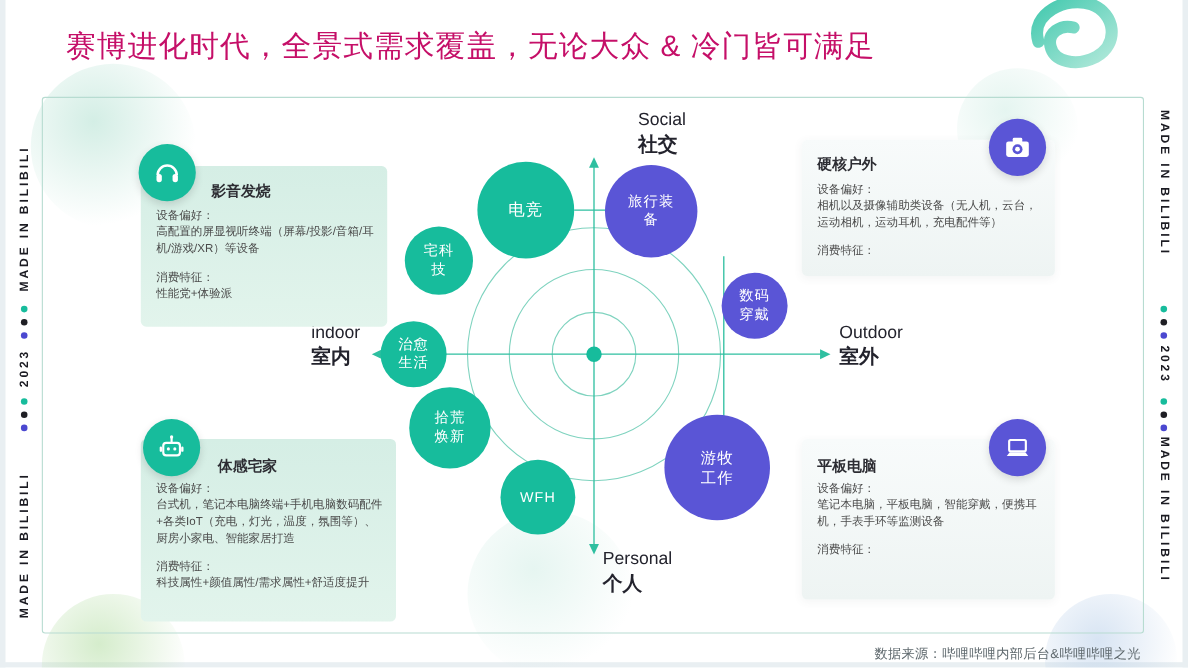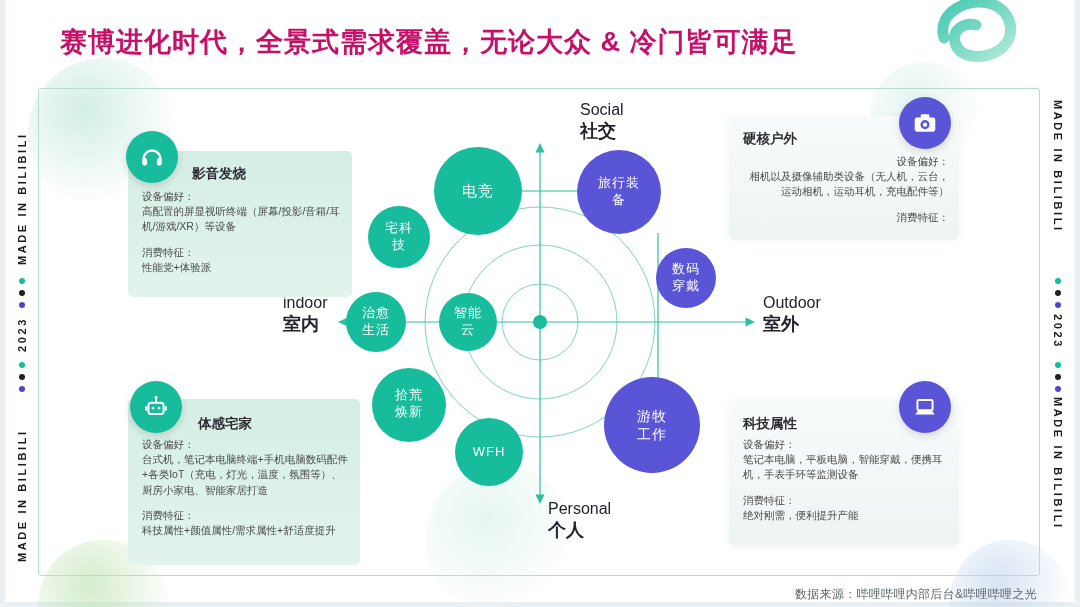--- a/index.html
+++ b/index.html
@@ -25,21 +25,21 @@
              background:radial-gradient(circle at 40% 35%, rgba(200,234,224,.45), rgba(200,234,224,0) 72%); }
   .blob.b4 { left:950px; top:540px; width:120px; height:120px;
              background:radial-gradient(circle at 40% 35%, rgba(183,206,233,.55), rgba(183,206,233,0) 72%); }
   .blob.b5 { left:870px; top:62px;  width:110px; height:110px;
              background:radial-gradient(circle at 40% 35%, rgba(190,230,218,.4), rgba(190,230,218,0) 72%); }
   .swirl { position:absolute; left:928px; top:-4px; z-index:0; }
 
   
   .page-title {
     position:absolute; left:60px; top:24px; z-index:5;
-    font-size:27px; font-weight:700; letter-spacing:1px; color:#c50f68;
+    font-size:27px; font-weight:400; letter-spacing:1px; color:#c50f68;
   }
 
   
   .vtext {
     position:absolute; z-index:5; height:14px; overflow:visible;
     font-size:11px; font-weight:700; letter-spacing:2.6px; color:#1b1b22;
     white-space:nowrap; transform-origin:0 0;
   }
   .vtext.ccw { transform:rotate(-90deg); }
   .vtext.cw  { transform:rotate(90deg); }
@@ -179,26 +179,24 @@
   <div class="axis-label outdoor">
     <div class="en">Outdoor</div>
     <div class="zh">室外</div>
   </div>
 
   <div class="bubble green" style="left:434px; top:147px; width:88px; height:88px; font-size:15px;">电竞</div>
   <div class="bubble green" style="left:368px; top:206px; width:62px; height:62px;">宅科
 技</div>
   <div class="bubble green" style="left:346px; top:292px; width:60px; height:60px;">治愈
 生活</div>
-  <div class="bubble green" style="left:439px; top:293px; width:58px; height:58px;">智能
-云</div>
-  <div class="bubble green" style="left:372px; top:368px; width:74px; height:74px;font-family:Liberation Mono, monospace;">拾荒
+  <div class="bubble green" style="left:372px; top:352px; width:74px; height:74px;">拾荒
 焕新</div>
   <div class="bubble green" style="left:455px; top:418px; width:68px; height:68px;">WFH</div>
-  <div class="bubble purple" style="left:577px; top:150px; width:84px; height:84px;">旅行装
+  <div class="bubble purple" style="left:550px; top:150px; width:84px; height:84px;">旅行装
 备</div>
   <div class="bubble purple" style="left:604px; top:377px; width:96px; height:96px; font-size:14px;">游牧
 工作</div>
   <div class="bubble purple" style="left:656px; top:248px; width:60px; height:60px;">数码
 穿戴</div>
 
   <div class="card mint" style="left:128px; top:127px; width:224px; height:146px;margin-top:24px;">
     <div class="card-icon green" style="left:-2px; top:-20px;">
       <svg width="26" height="26" viewBox="0 0 24 24">
         <path d="M4 14a8 8 0 0 1 16 0" stroke="#fff" stroke-width="2.2" fill="none"></path>
@@ -208,21 +206,21 @@
     </div>
     <div class="card-title" style="left:64px; top:14px;">影音发烧</div>
     <div class="card-body">
       <div>设备偏好：</div>
       <div>高配置的屏显视听终端（屏幕/投影/音箱/耳机/游戏/XR）等设备</div>
       <div class="sec2">消费特征：</div>
       <div>性能党+体验派</div>
     </div>
   </div>
 
-  <div class="card light" style="left:729px; top:116px; width:230px; height:124px;text-align:right;">
+  <div class="card light" style="left:729px; top:127px; width:230px; height:124px;">
     <div class="card-icon purple" style="left:170px; top:-19px;">
       <svg width="26" height="26" viewBox="0 0 24 24">
         <rect x="2.5" y="7" width="19" height="13" rx="2" fill="#fff"></rect>
         <rect x="8" y="4" width="8" height="4.5" rx="1.2" fill="#fff"></rect>
         <circle cx="12" cy="13.5" r="4.2" fill="#5a55d6"></circle>
         <circle cx="12" cy="13.5" r="2" fill="#fff"></circle>
       </svg>
     </div>
     <div class="card-title" style="left:14px; top:14px;">硬核户外</div>
     <div class="card-body">
@@ -253,24 +251,23 @@
     </div>
   </div>
 
   <div class="card light" style="left:729px; top:399px; width:230px; height:146px;">
     <div class="card-icon purple" style="left:170px; top:-18px;">
       <svg width="26" height="26" viewBox="0 0 24 24">
         <rect x="5" y="5.5" width="14" height="9.5" rx="1.2" fill="none" stroke="#fff" stroke-width="1.8"></rect>
         <path d="M3 19h18l-2.4-3.2H5.4Z" fill="#fff"></path>
       </svg>
     </div>
-    <div class="card-title" style="left:14px; top:16px;">科技属性</div>
+    <div class="card-title" style="left:14px; top:16px;">平板电脑</div>
     <div class="card-body">
       <div>设备偏好：</div>
       <div>笔记本电脑，平板电脑，智能穿戴，便携耳机，手表手环等监测设备</div>
       <div class="sec2">消费特征：</div>
-      <div>绝对刚需，便利提升产能</div>
     </div>
   </div>
 
   <div class="footer-source">数据来源：哔哩哔哩内部后台&amp;哔哩哔哩之光</div>
 
 </div>
 
 </body></html>

